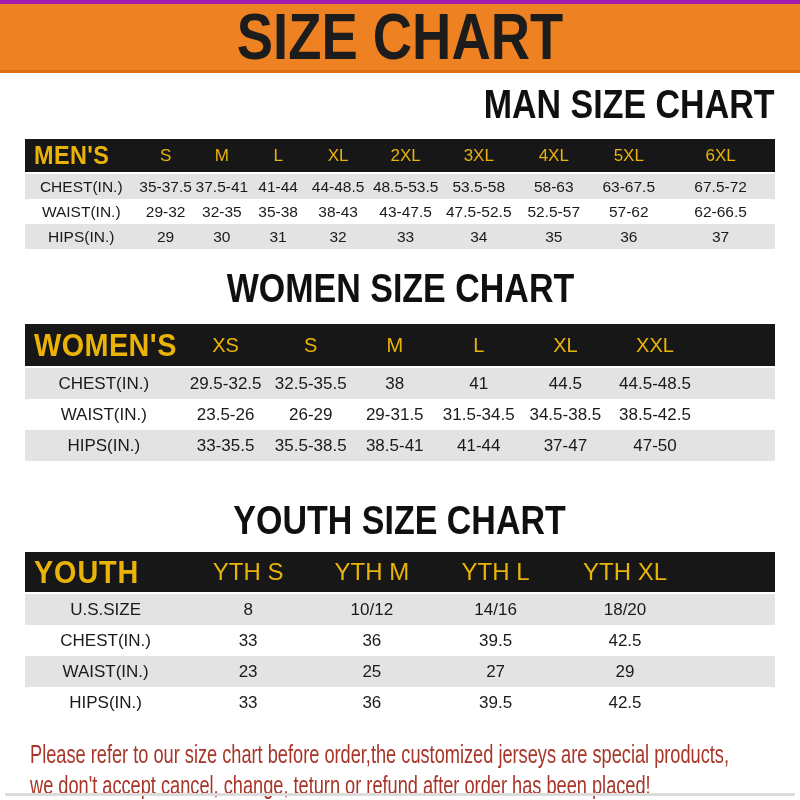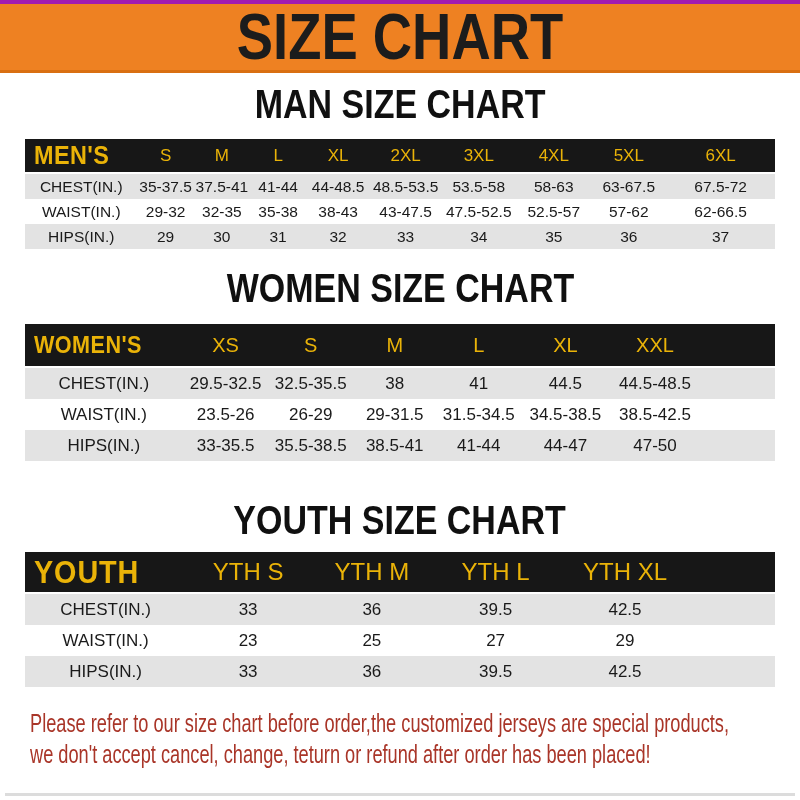--- a/index.html
+++ b/index.html
@@ -25,21 +25,21 @@
     letter-spacing: 0px;
     margin-top: -4px;
   }
 
   
   .section-heading { display: flex; justify-content: center; align-items: center; margin: 0; }
   .section-heading .cond {
     display: inline-block; transform: scaleX(0.85);
     font-size: 40px; font-weight: 700; line-height: 1; color: #101010;
   }
-  .heading-men   { height: 36px; margin-top: 13px; }
+  .heading-men   { height: 36px; margin-top: 13px; justify-content: flex-end; }
   .heading-women { height: 36px; margin-top: 21px; }
   .heading-youth { height: 36px; margin-top: 41px; }
 
   
   table.size-table {
     width: 750px; margin: 0 auto;
     border-collapse: collapse; table-layout: fixed;
   }
   table.men-t   { margin-top: 17px; }
   table.women-t { margin-top: 18px; }
@@ -59,21 +59,21 @@
     padding: 0; overflow: hidden; white-space: nowrap;
   }
   tbody tr:nth-child(odd)  { background: var(--gray, #e3e3e3); }
   tbody tr:nth-child(even) { background: #ffffff; }
 
   .men-t th   { height: 33px; font-size: 17px; }
   .men-t th.corner { font-size: 26px; letter-spacing: 0.5px; }
   .men-t td   { height: 25px; font-size: 15.5px; }
 
   .women-t th { height: 42px; font-size: 20px; }
-  .women-t th.corner { font-size: 24px; letter-spacing: 0.5px; }
+  .women-t th.corner { font-size: 32px; letter-spacing: 0.5px; }
   .women-t td { height: 31px; font-size: 17px; }
 
   .youth-t th { height: 40px; font-size: 24px; }
   .youth-t th.corner { font-size: 32px; letter-spacing: 1px; }
   .youth-t td { height: 31px; font-size: 17px; }
 
   
   .disclaimer { margin: 21px 0 16px 30px; color: var(--red, #a93528); }
   .disclaimer-line {
     font-size: 26px; line-height: 31px; white-space: nowrap;
@@ -208,21 +208,21 @@
         <td>34.5-38.5</td>
         <td>38.5-42.5</td>
         <td></td>
       </tr>
       <tr>
         <td>HIPS(IN.)</td>
         <td>33-35.5</td>
         <td>35.5-38.5</td>
         <td>38.5-41</td>
         <td>41-44</td>
-        <td>44-47</td>
+        <td>37-47</td>
         <td>47-50</td>
         <td></td>
       </tr>
     </tbody>
 </table>
 
 <h2 class="section-heading heading-youth">
   <span class="cond">YOUTH SIZE CHART</span>
 </h2>
 <table class="size-table youth-t">
@@ -239,20 +239,28 @@
         <th class="corner"><span class="cond-sm">YOUTH</span></th>
         <th>YTH S</th>
         <th>YTH M</th>
         <th>YTH L</th>
         <th>YTH XL</th>
         <th></th>
       </tr>
     </thead>
   <tbody>
       <tr>
+        <td>U.S.SIZE</td>
+        <td>8</td>
+        <td>10/12</td>
+        <td>14/16</td>
+        <td>18/20</td>
+        <td></td>
+      </tr>
+      <tr>
         <td>CHEST(IN.)</td>
         <td>33</td>
         <td>36</td>
         <td>39.5</td>
         <td>42.5</td>
         <td></td>
       </tr>
       <tr>
         <td>WAIST(IN.)</td>
         <td>23</td>

